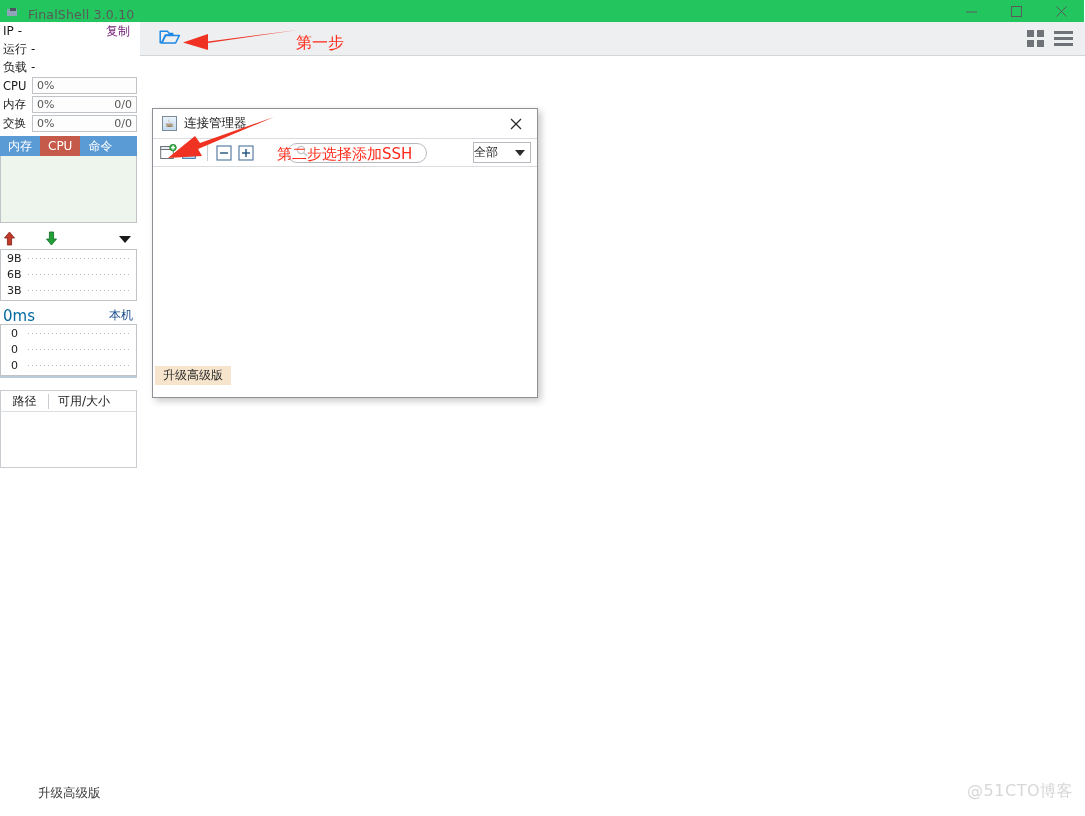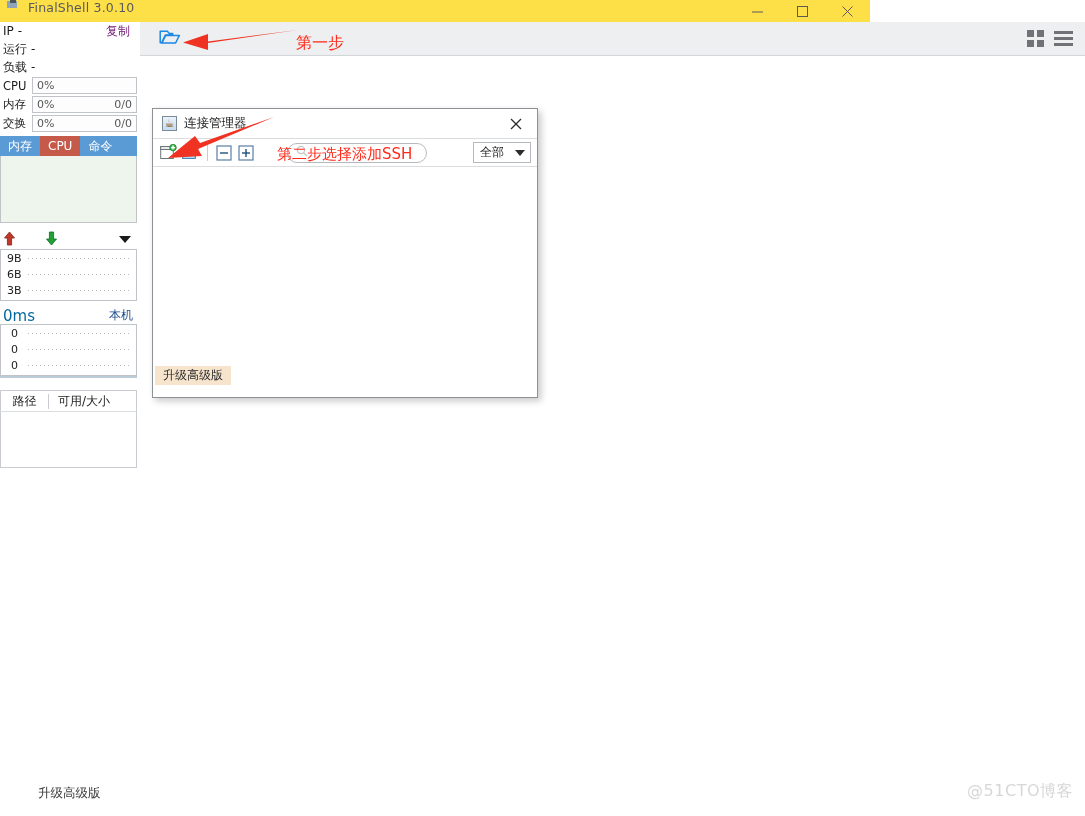--- a/index.html
+++ b/index.html
@@ -11,23 +11,23 @@
     overflow: hidden;
   }
   #app {
     position: relative;
     width: 1085px; height: 816px;
     background: #ffffff;
   }
 
   
   #titlebar {
-    position: absolute; left: 0; top: 0; width: 870px; height: 22px;
-    background: #fde047;
-    display: flex; align-items: flex-start;
+    position: absolute; left: 0; top: 0; width: 1084px; height: 22px;
+    background: #22c55e;
+    display: flex; align-items: flex-end;
   }
   #titlebar .app-icon {
     margin-left: 6px; margin-right: 6px; width: 16px; height: 14px;
     position: relative;
   }
   .monitor-icon {
     width: 14px; height: 11px; background: #4a5560;
     border-radius: 1px; position: relative;
   }
   .monitor-icon:after {
@@ -189,21 +189,21 @@
   .tb-sep { width: 1px; height: 17px; background: #c9cdd1; margin: 0 5px; }
   #dlg-search {
     margin-left: 30px; width: 140px; height: 20px;
     border: 1px solid #b6babe; border-radius: 10px; background: #fff;
     display: flex; align-items: center; padding: 0 8px;
   }
   #dlg-search .mag { opacity: .45; }
   #dlg-filter {
     margin-left: auto; margin-right: 6px; width: 58px; height: 21px;
     border: 1px solid #b6babe; background: #fff;
-    display: flex; align-items: center; padding-left: 6px; font-size: 12px; color:#1b1b1b;
+    display: flex; align-items: center; font-size: 12px; color:#1b1b1b;
   }
   #dlg-filter .fcaret {
     margin-left: auto; margin-right: 5px;
     width: 0; height: 0; border-left: 5px solid transparent;
     border-right: 5px solid transparent; border-top: 6px solid #2b2b2b;
   }
   #dlg-list { height: 196px; background: #ffffff; }
   #dlg-footer { height: 32px; background: #ffffff; position: relative; }
   #dlg-upgrade {
     position: absolute; left: 2px; top: 3px; height: 19px;

